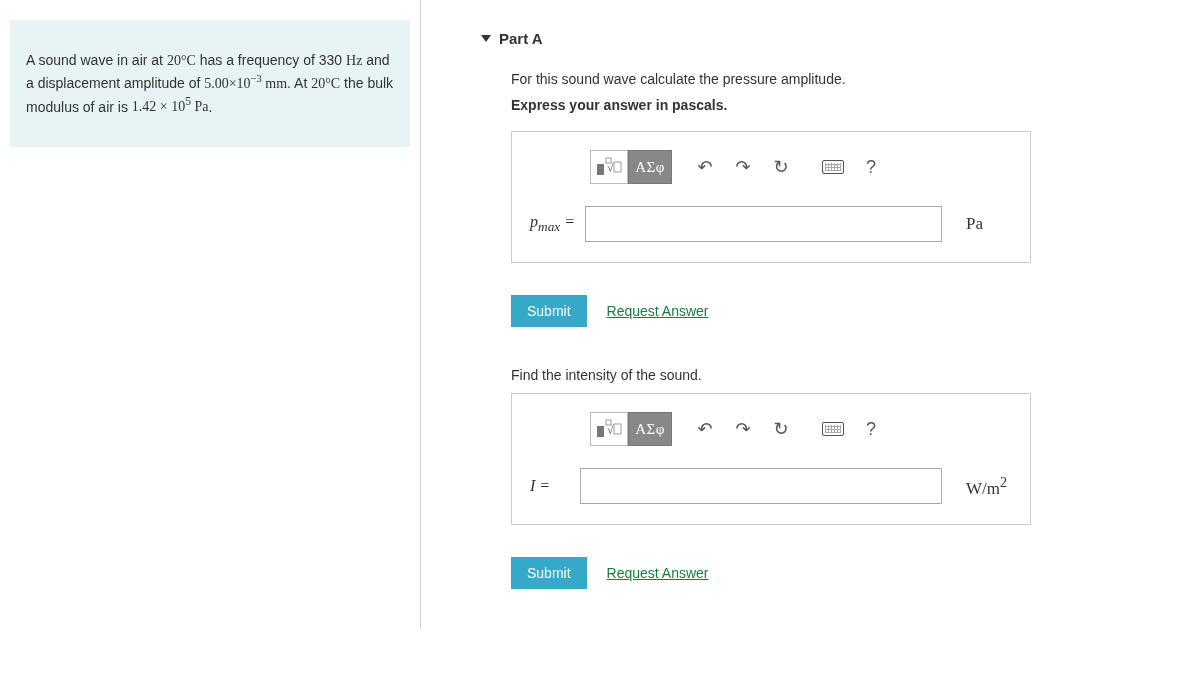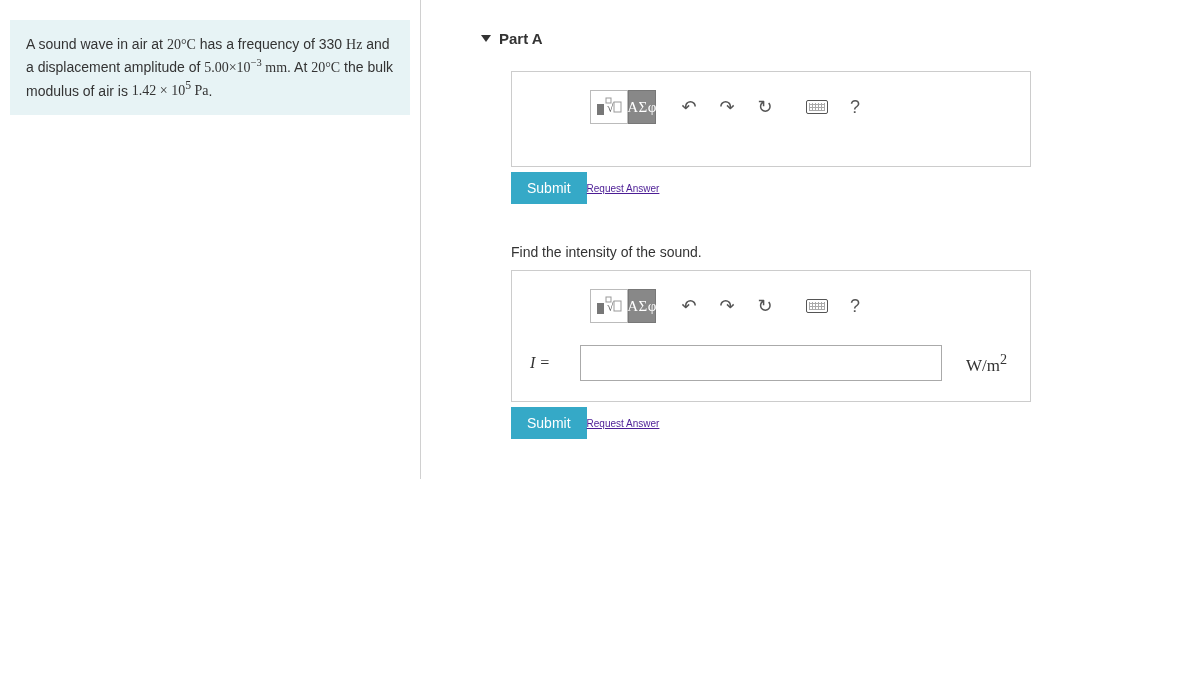--- a/index.html
+++ b/index.html
@@ -12,21 +12,21 @@
       height: 687px;
       position: relative;
     }
     .container { display: flex; }
     .left-panel {
       width: 420px;
       padding: 20px 10px 10px 10px;
     }
     .problem-box {
       background: #e7f3f5;
-      padding: 14px 16px;
+      padding: 30px 16px;
       font-size: 14px;
       line-height: 1.5;
       color: #333;
     }
     .problem-box .serif { font-family: Georgia, "Times New Roman", serif; }
     .problem-box sup.neg { font-size: 0.75em; }
     .right-panel {
       flex: 1;
       border-left: 1px solid #d0d0d0;
       padding-left: 60px;
@@ -73,21 +73,21 @@
       cursor: pointer;
       color: #555;
     }
     .tool-btn.greek {
       background: #888;
       color: #fff;
       border-color: #777;
       font-family: Georgia, serif;
       font-size: 15px;
       letter-spacing: 0.5px;
-      width: 28px;
+      width: 44px;
     }
     .tool-btn.template {
       background: #fff;
       display:flex;
       align-items:center;
       justify-content:center;
     }
     .tool-spacer { width: 14px; }
     .tool-btn.simple {
       border: none;
@@ -112,36 +112,37 @@
       padding: 4px 8px;
       font-size: 14px;
     }
     .unit-label {
       font-family: Georgia, "Times New Roman", serif;
       font-size: 17px;
       padding-left: 14px;
       min-width: 60px;
     }
     .action-row {
-      margin-top: 5px;
-      display: flex;
-      align-items: center;
+      margin-top: 32px;
+      display: flex;
+      align-items: center;
+      gap: 20px;
     }
     .submit-btn {
       background: #35a9c7;
       color: #fff;
       border: none;
       padding: 8px 16px;
       font-size: 14px;
       cursor: pointer;
     }
     .request-link {
-      color: #4c1d95;
+      color: #15803d;
       text-decoration: underline;
-      font-size: 10px;
+      font-size: 14px;
       cursor: pointer;
     }
     .part-section { margin-bottom: 40px; }
     .tmpl-svg { display:block; }
     .kbd-icon {
       width:22px; height:14px;
       border:1px solid #555; border-radius:2px;
       position:relative;
     }
     .kbd-icon::before {
@@ -160,20 +161,22 @@
   </div>
 
   <div class="right-panel">
 
     <div class="part-section">
       <div class="part-header">
         <span class="caret-down"></span>
         <span class="part-title">Part A</span>
       </div>
       <div class="part-body">
+        <div class="prompt-text">For this sound wave calculate the pressure amplitude.</div>
+        <div class="instruct">Express your answer in pascals.</div>
 
         <div class="answer-box">
           <div class="toolbar">
             <div class="tool-btn template">
               <svg class="tmpl-svg" width="26" height="20" viewBox="0 0 26 20">
                 <rect x="1" y="7" width="7" height="11" fill="#777"></rect>
                 <text x="11" y="15" font-size="12" fill="#555" font-family="Georgia">√</text>
                 <rect x="18" y="5" width="7" height="10" fill="none" stroke="#999" stroke-width="1"></rect>
                 <rect x="10" y="1" width="5" height="5" fill="none" stroke="#999" stroke-width="1"></rect>
               </svg>
@@ -182,20 +185,25 @@
             <div class="tool-spacer"></div>
             <div class="tool-btn simple">↶</div>
             <div class="tool-btn simple">↷</div>
             <div class="tool-btn simple">↻</div>
             <div class="tool-spacer"></div>
             <div class="tool-btn simple">
                 <span class="kbd-icon"></span>
               </div>
             <div class="tool-btn simple">?</div>
           </div>
+          <div class="input-row">
+            <span class="var-label"><i>p</i><sub>max</sub> =</span>
+            <input class="answer-input" type="text" style="">
+            <span class="unit-label">Pa</span>
+          </div>
         </div>
 
         <div class="action-row">
           <button class="submit-btn">Submit</button>
           <a class="request-link">Request Answer</a>
         </div>
       </div>
     </div>
 
     <div class="part-section">

